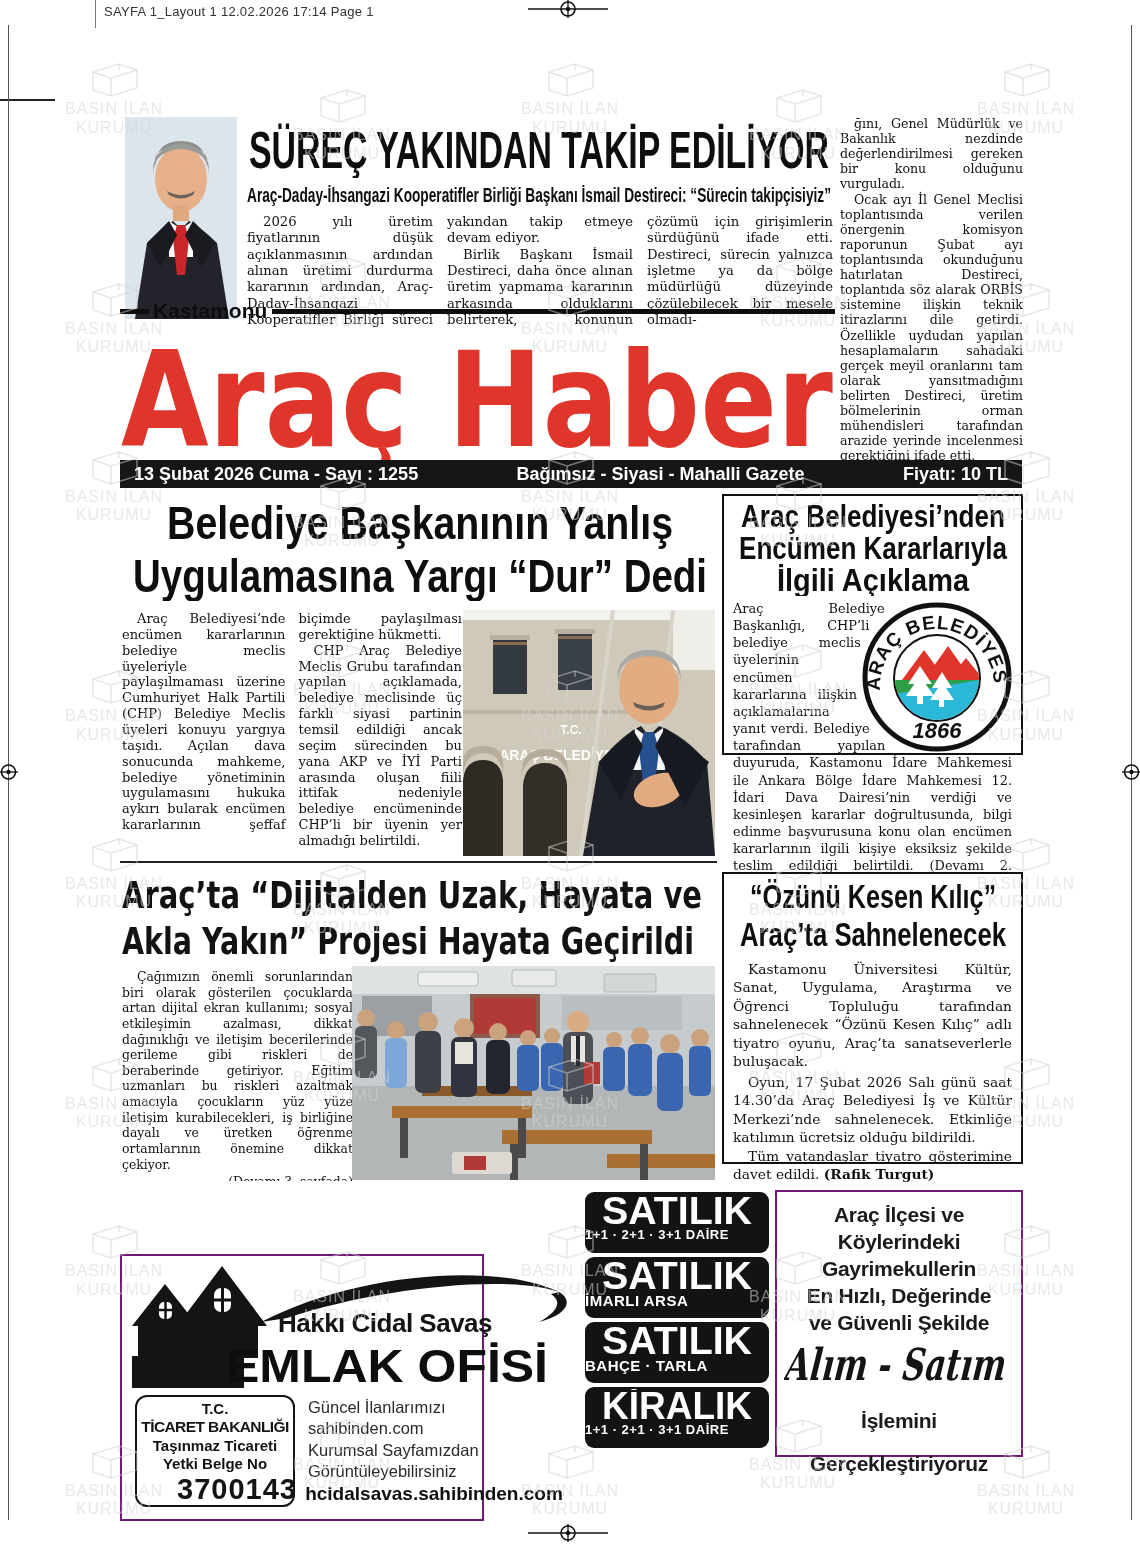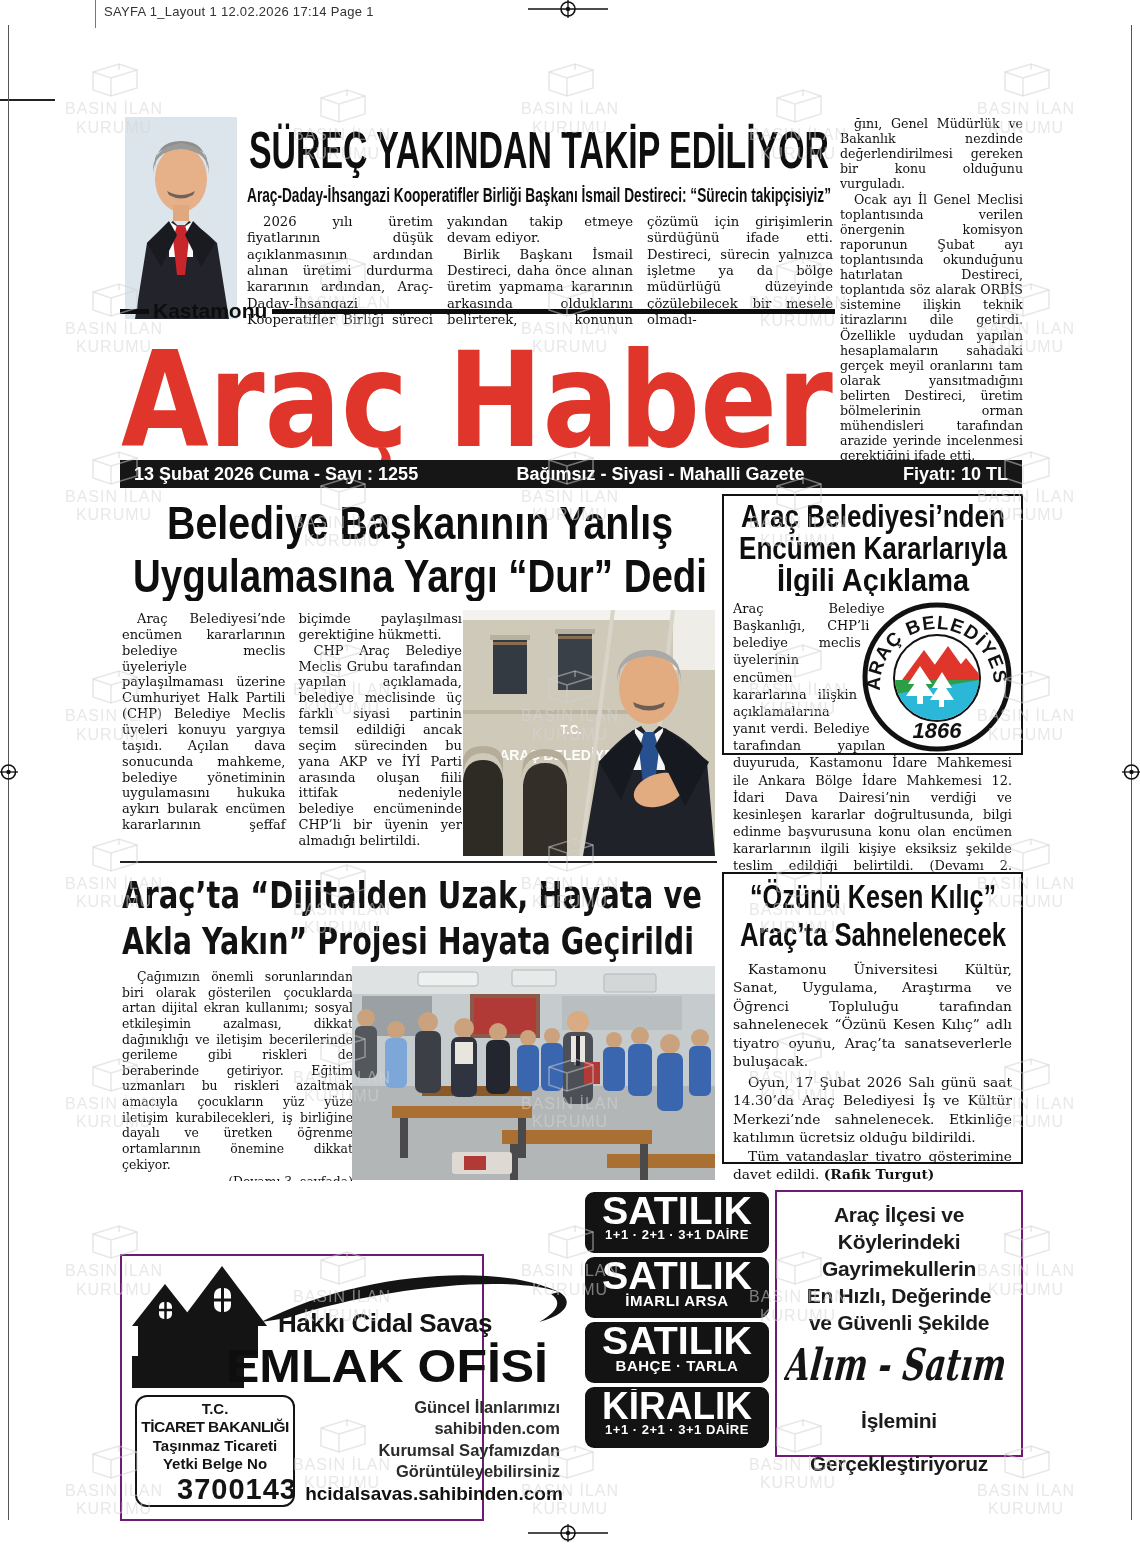--- a/index.html
+++ b/index.html
@@ -66,27 +66,27 @@
   .emlak-name{position:absolute;left:148px;top:52px;width:230px;text-align:center;
               font-size:26px;font-weight:bold;color:#141414;letter-spacing:-0.5px;}
   .emlak-title{position:absolute;left:100px;top:84px;}
   .lic-box{position:absolute;left:13px;top:139px;width:160px;height:112px;border:2.5px solid #141414;
            border-radius:12px;text-align:center;font-weight:bold;color:#141414;box-sizing:border-box;
            padding-top:3px;}
   .lic-box .l1{font-size:15px;line-height:1.2;}
   .lic-box .l2{font-size:15.5px;line-height:1.2;letter-spacing:-0.6px;}
   .lic-box .l3,.lic-box .l4{font-size:15px;line-height:1.2;}
   .lic-box .num{font-size:29px;line-height:1.15;letter-spacing:1px;margin-left:40px;}
-  .emlak-info{position:absolute;left:186px;top:141px;width:252px;text-align:right;
-              font-size:16.5px;line-height:1.3;font-weight:bold;color:#2b2b2b;}
+  .emlak-info{position:absolute;left:186px;top:141px;width:252px;text-align:left;
+              font-size:16.5px;line-height:1.3;font-weight:normal;color:#2b2b2b;}
   .emlak-url{position:absolute;left:172px;top:227px;width:280px;text-align:center;
              font-size:19px;font-weight:bold;color:#111;}
   #ad-listings{position:absolute;left:585px;top:1192px;width:184px;}
   .listing{background:#131313;border-radius:9px;margin-bottom:4px;height:61px;
-           text-align:center;color:#fff;padding-top:2px;box-sizing:border-box;position:relative;}
+           color:#fff;padding-top:2px;box-sizing:border-box;position:relative;}
   .listing .sub{font-weight:bold;font-size:13px;letter-spacing:.5px;margin-top:-2px;}
   .listing svg{display:block;margin:0 auto;}
   #ad-services{left:775px;top:1190px;width:248px;height:267px;text-align:center;
                font-weight:bold;color:#1b1b1b;padding-top:10px;}
   #ad-services .ln{font-size:21px;line-height:1.28;letter-spacing:-0.3px;}
   #ad-services .tail{font-size:21px;line-height:1.28;letter-spacing:-0.3px;margin-top:16px;}
   .script-svg{display:block;margin:2px auto 2px auto;}
   .script-text{font-family:"DejaVu Serif","Liberation Serif",serif;font-weight:bold;font-style:italic;fill:#141414;}
   .z1{z-index:1;} 
 </style>

